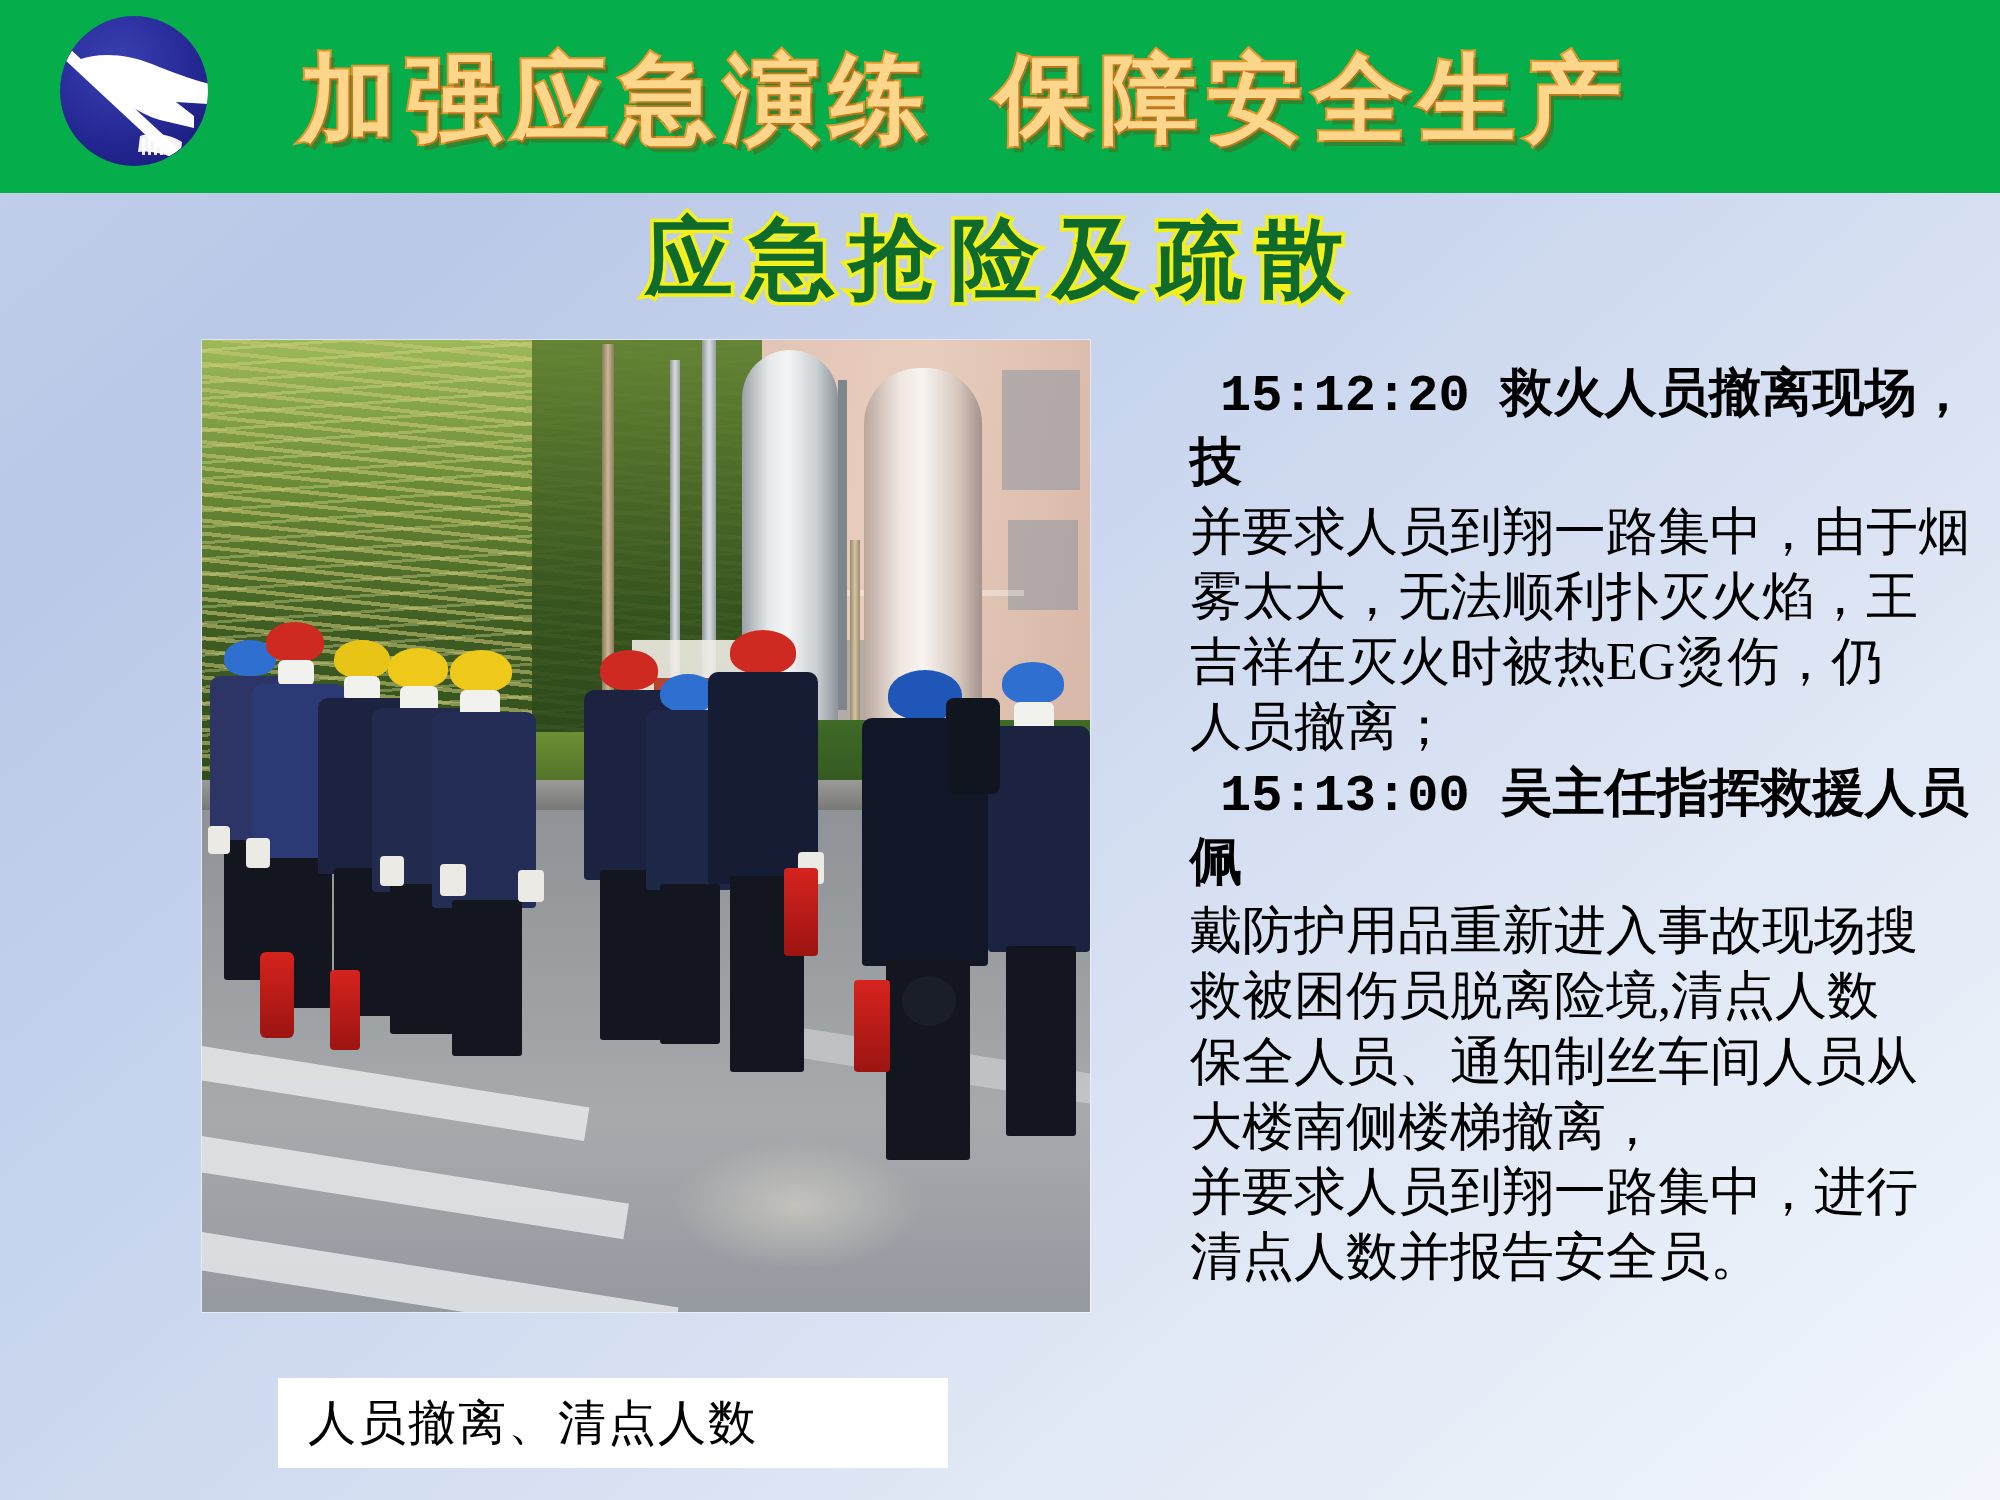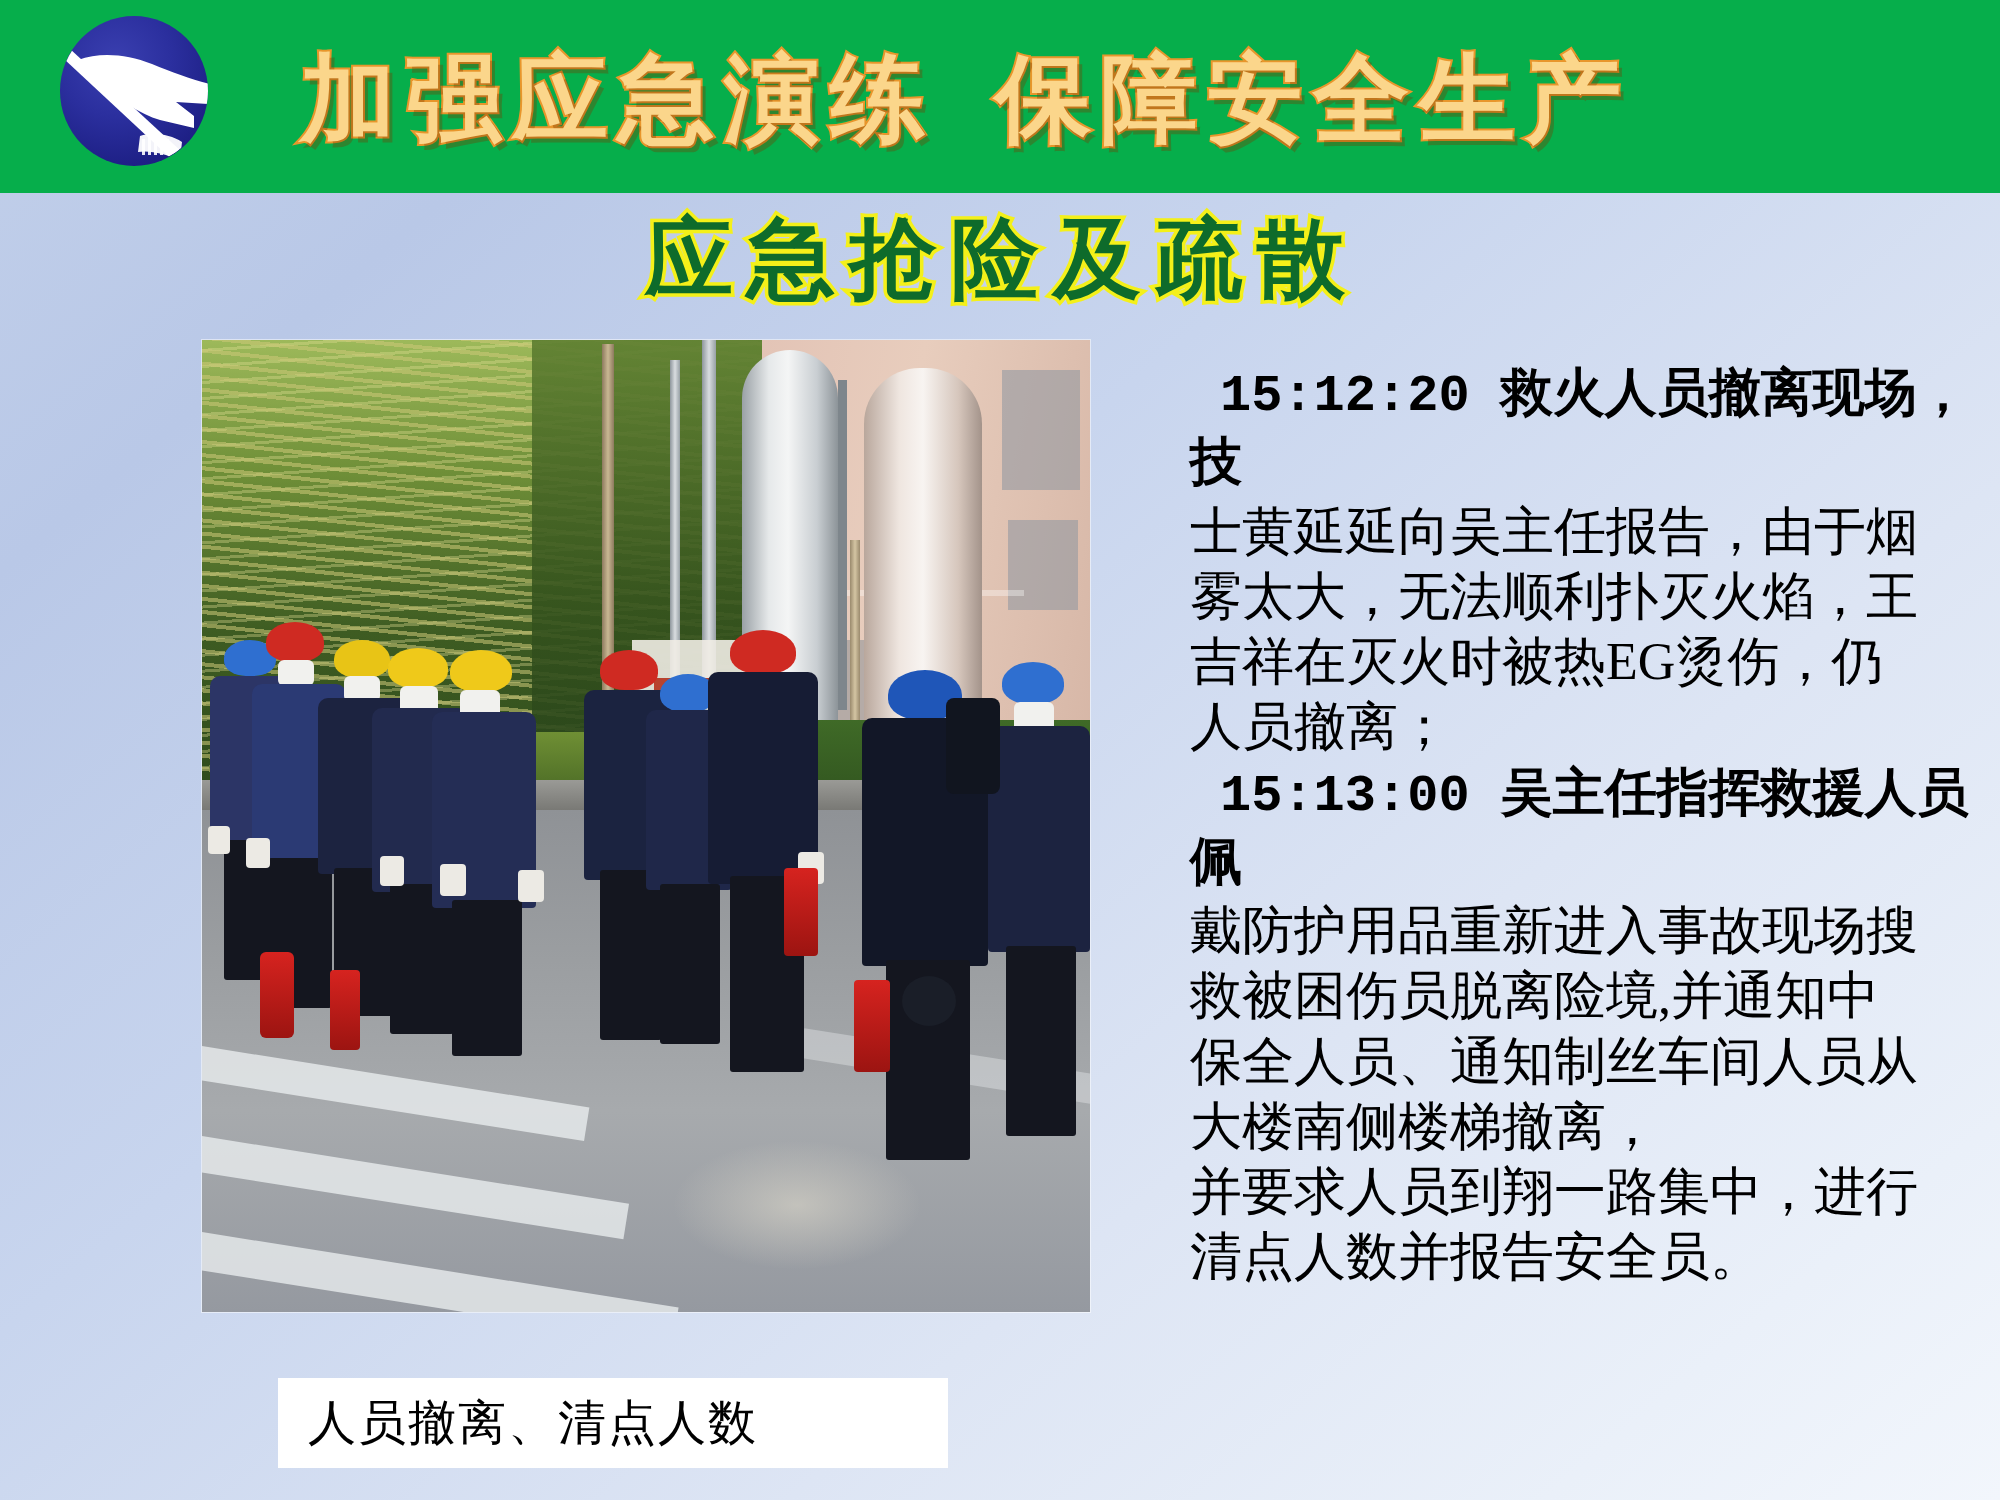--- a/index.html
+++ b/index.html
@@ -280,26 +280,26 @@
       <div style="position:absolute;left:744px;top:358px;width:54px;height:96px;background:#11151f;border-radius:8px;"></div>
       <div style="position:absolute;left:700px;top:636px;width:54px;height:50px;background:#1a1e28;border-radius:50%;"></div>
 
     </div>
   </div>
 
   <div class="caption">人员撤离、清点人数</div>
 
   <div class="body-text">
     <p><span class="ts">15:12:20 救火人员撤离现场，技</span></p>
-    <p>士黄延延向吴主任报告，由于烟</p>
+    <p>并要求人员到翔一路集中，由于烟</p>
     <p>雾太大，无法顺利扑灭火焰，王</p>
     <p>吉祥在灭火时被热EG烫伤，仍</p>
     <p>人员撤离；</p>
     <p><span class="ts">15:13:00 吴主任指挥救援人员佩</span></p>
     <p>戴防护用品重新进入事故现场搜</p>
-    <p>救被困伤员脱离险境,并通知中</p>
+    <p>救被困伤员脱离险境,清点人数</p>
     <p>保全人员、通知制丝车间人员从</p>
     <p>大楼南侧楼梯撤离，</p>
     <p>并要求人员到翔一路集中，进行</p>
     <p>清点人数并报告安全员。</p>
   </div>
 
 </div>
 
 </body></html>

